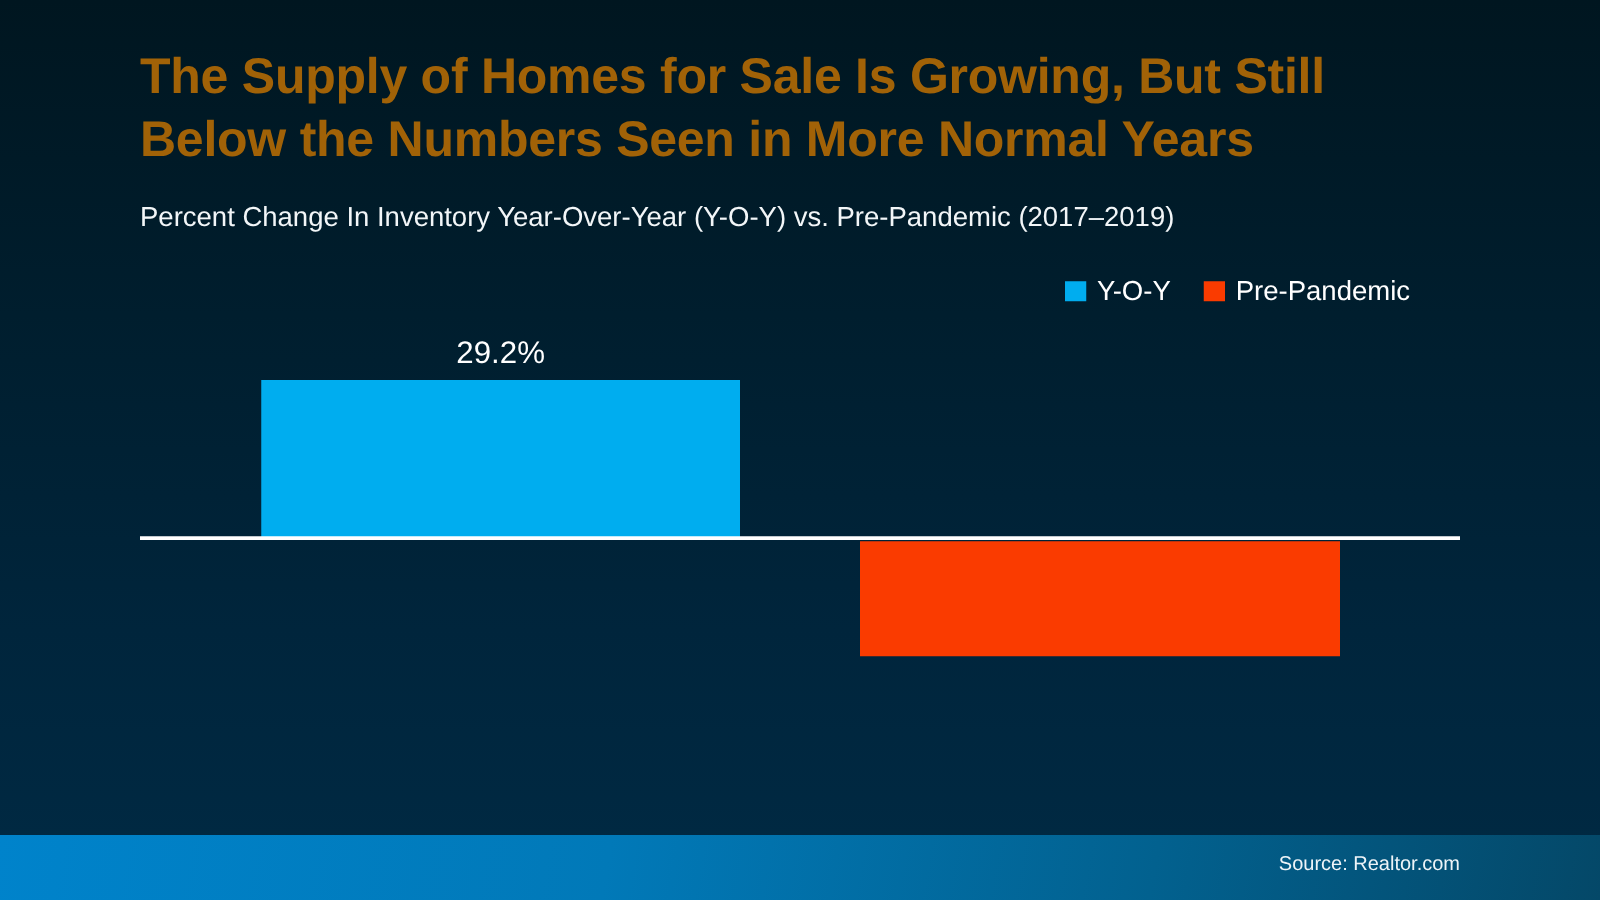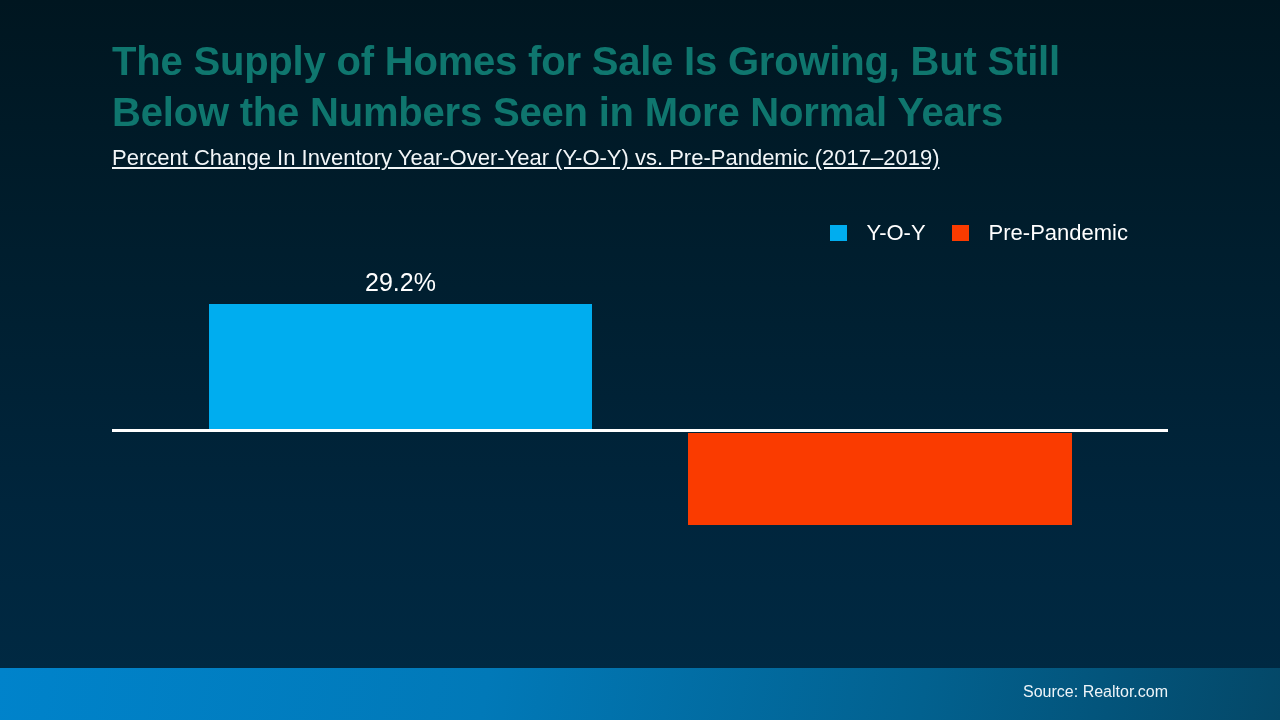--- a/index.html
+++ b/index.html
@@ -22,48 +22,47 @@
     position: absolute;
     left: 112px;
     top: 36px;
     width: 1060px;
   }
 
   .chart-title {
     font-size: 40px;
     font-weight: bold;
     line-height: 1.28;
-    color: #0f766e;
+    color: #a16207;
     letter-spacing: -0.2px;
     white-space: pre-line;
   }
 
   .chart-subtitle {
     font-size: 22px;
     font-weight: normal;
     color: #f2f6f8;
-    margin-top: 6px;
+    margin-top: 22px;
     line-height: 1.25;
-    text-decoration: underline;
   }
 
   
   .legend {
     position: absolute;
     right: 152px;
     top: 222px;
     display: flex;
     align-items: center;
     gap: 26px;
   }
 
   .legend-item {
     display: flex;
     align-items: center;
-    gap: 20px;
+    gap: 9px;
   }
 
   .legend-swatch {
     width: 17px;
     height: 16px;
     display: block;
     flex: none;
   }
 
   .legend-label {

